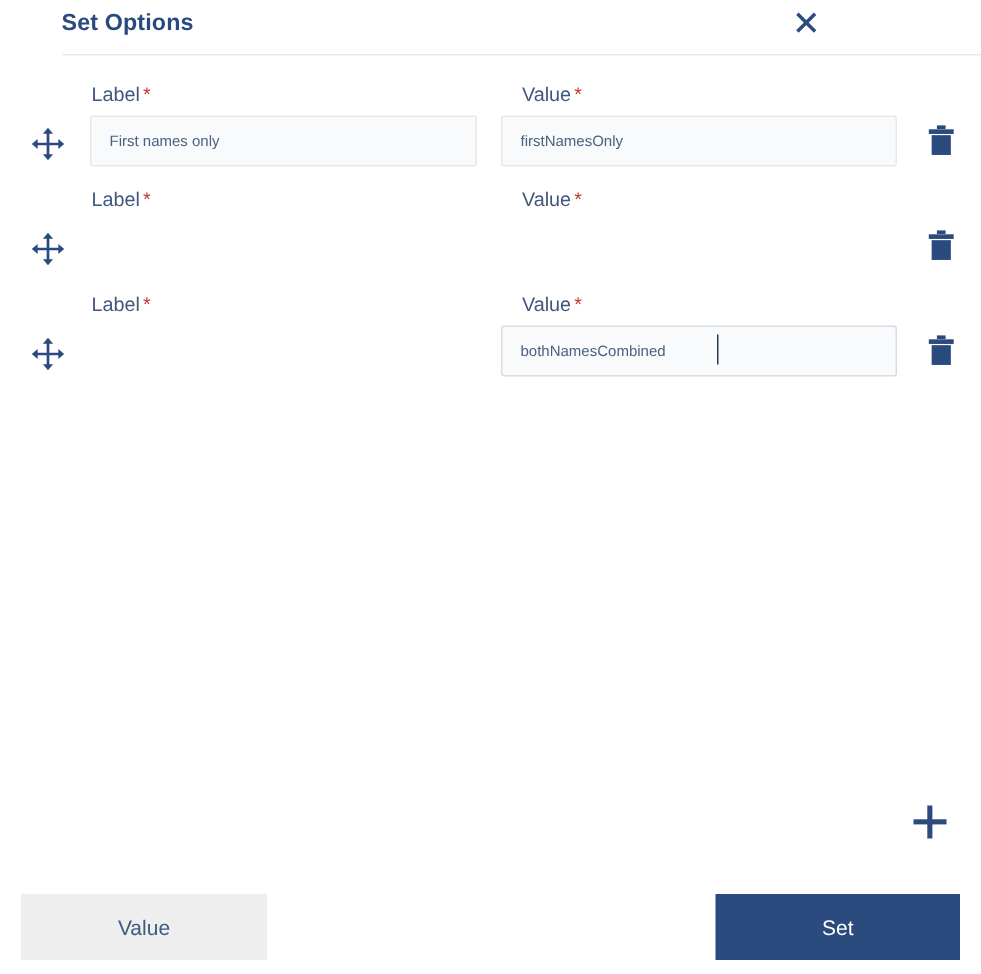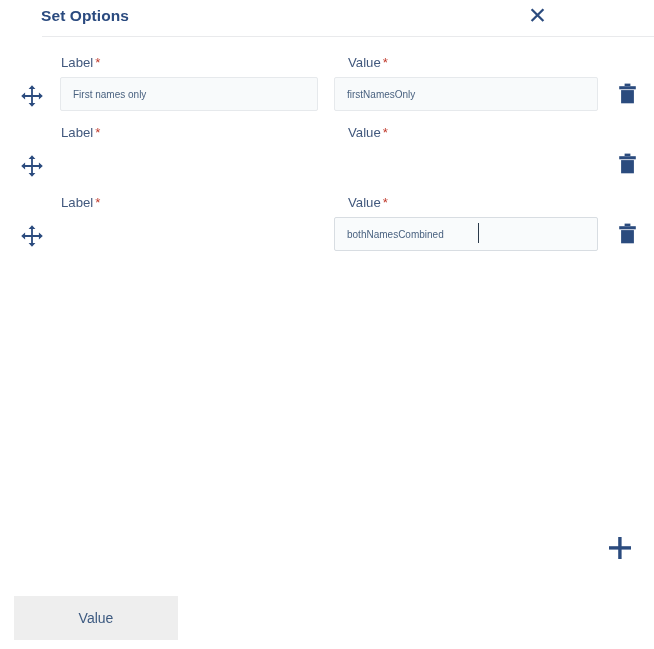--- a/index.html
+++ b/index.html
@@ -284,13 +284,14 @@
   <span>
     <svg width="26" height="26" viewBox="0 0 26 26">
       <rect x="11.2" y="2" width="3.4" height="22" fill="#2b4b7e"></rect>
       <rect x="2" y="11.2" width="22" height="3.4" fill="#2b4b7e"></rect>
     </svg>
   </span>
 </button>
 
 <div id="footer">
   <button class="footer-button" id="cancel-button">Value</button>
+  <button class="footer-button" id="set-button">Set</button>
 </div>
 
 </body></html>

